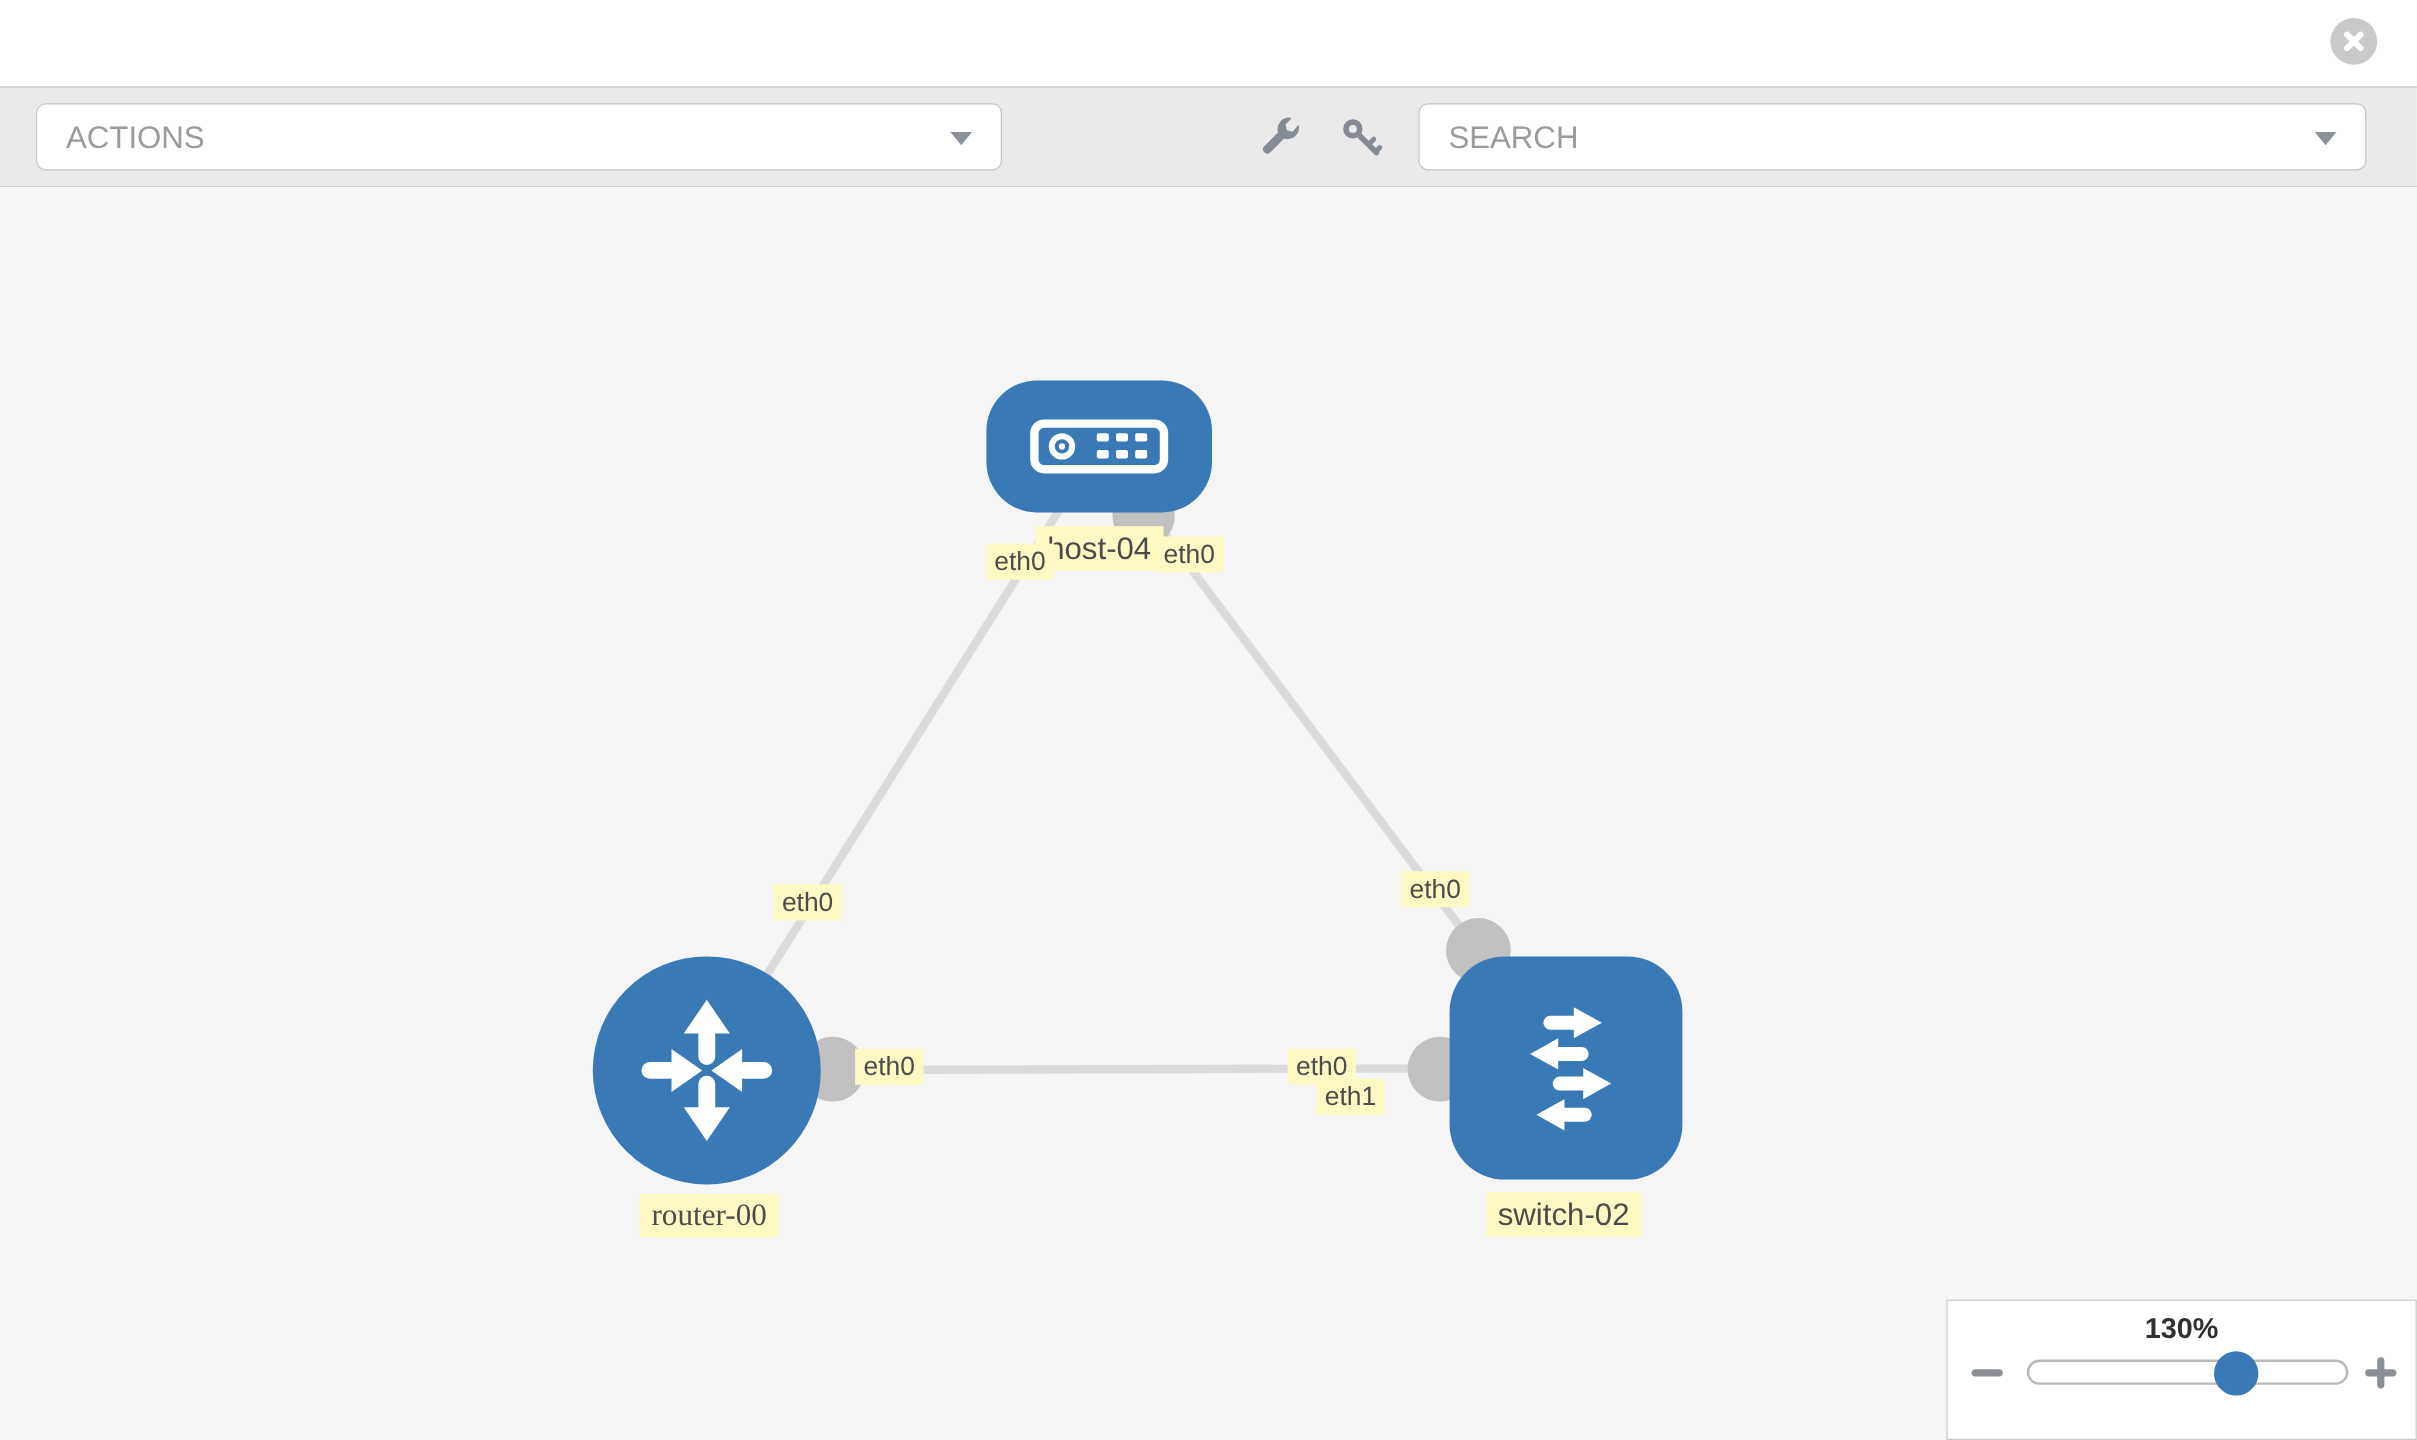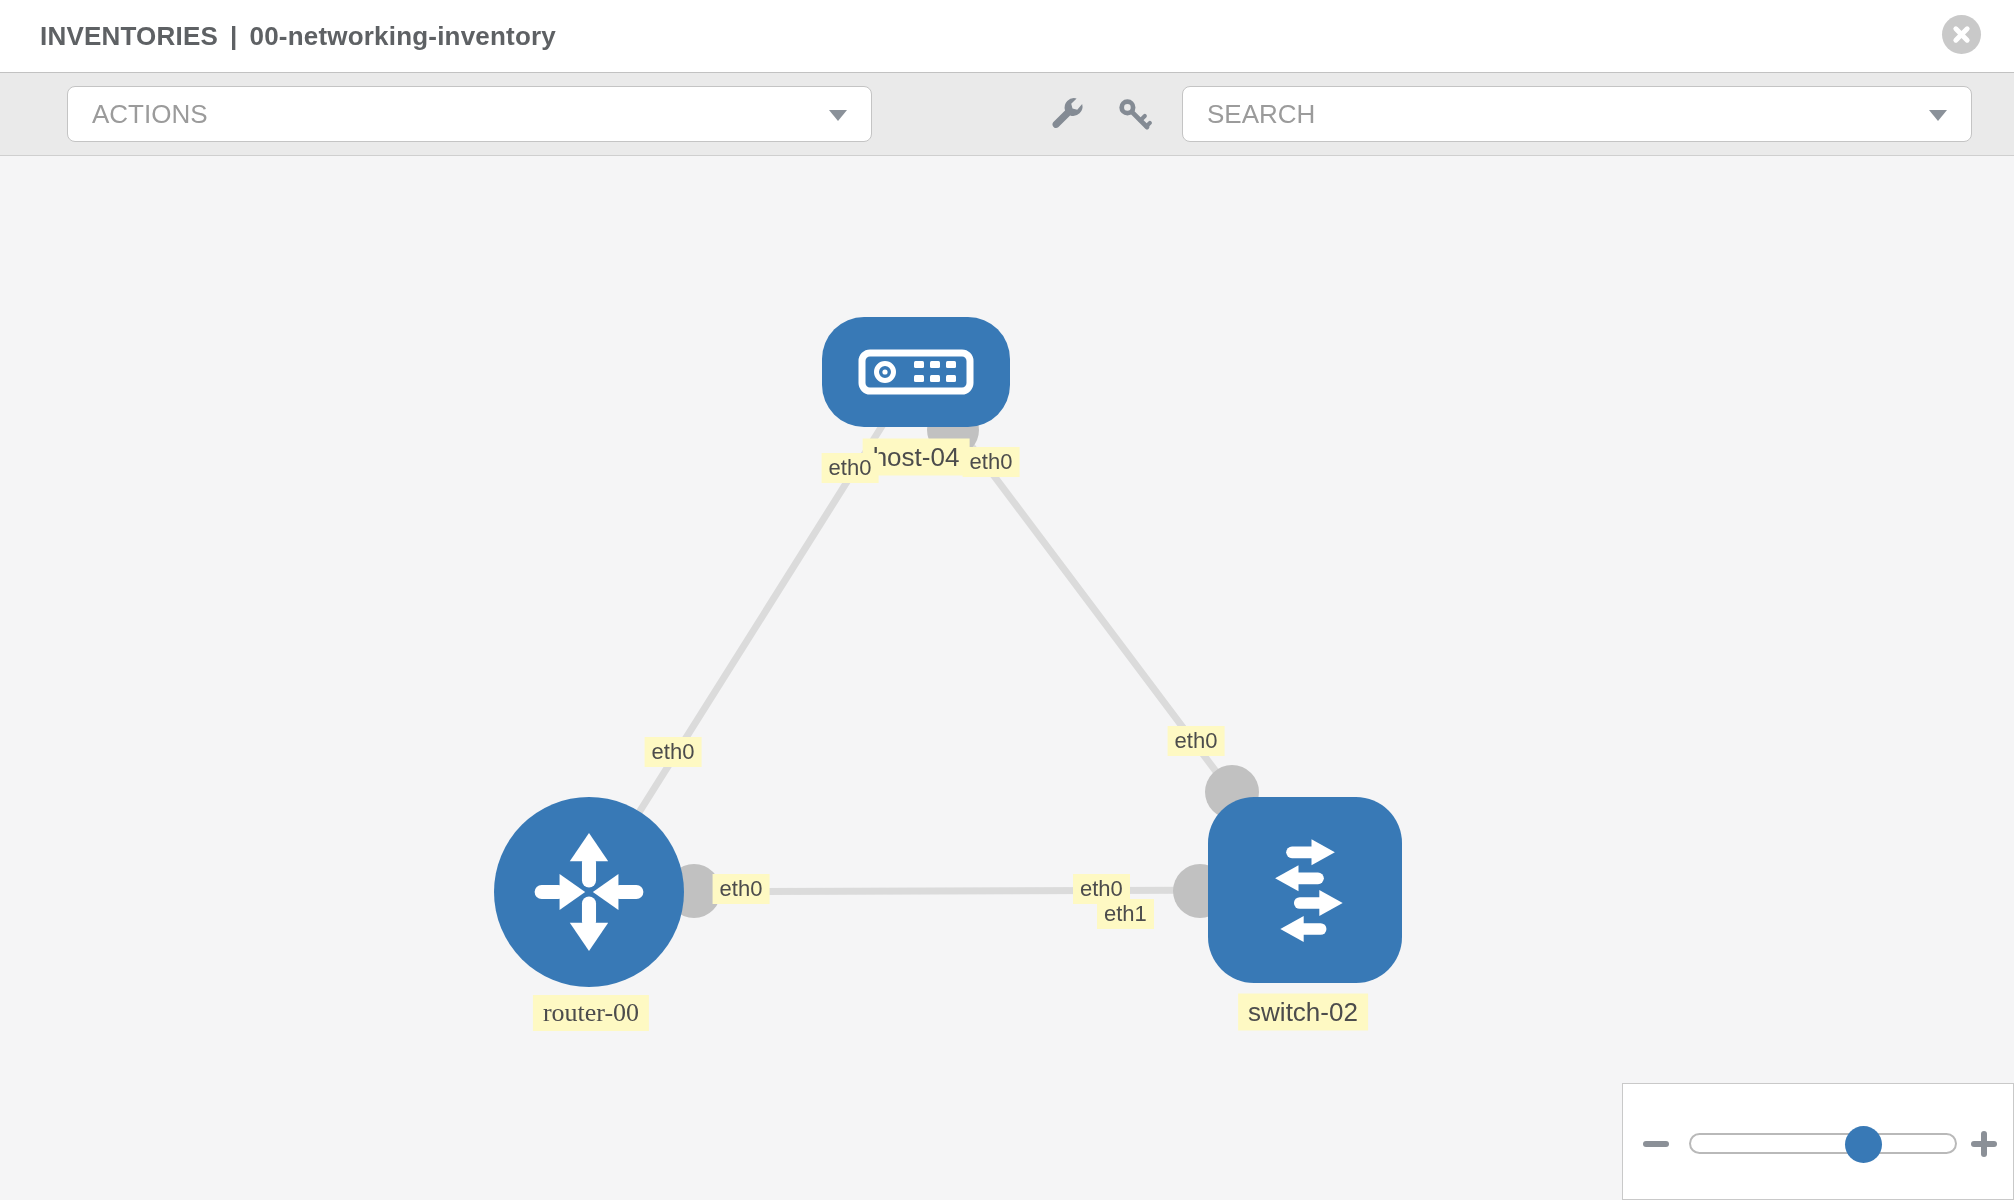--- a/index.html
+++ b/index.html
@@ -16,21 +16,21 @@
     background:#c9c9c9;border:none;padding:0;cursor:pointer;}
   .x-wrap{position:absolute;left:0;top:0;width:39px;height:39px;}
   .x-bar{position:absolute;left:9px;top:17px;width:21px;height:5px;background:#fff;border-radius:3px;}
   .x-bar.a{transform:rotate(45deg);}
   .x-bar.b{transform:rotate(-45deg);}
   
   .toolbar{position:absolute;left:0;top:72px;width:2014px;height:84px;background:#eaeaea;
     border-top:1px solid #c2c2c2;border-bottom:1px solid #cfcfcf;box-sizing:border-box;}
   .select{position:absolute;top:13px;height:56px;background:#fff;border:1px solid #c4c4c4;
     border-radius:8px;box-sizing:border-box;cursor:pointer;}
-  .select.actions{left:30px;width:805px;margin-left:37px;}
+  .select.actions{left:30px;width:805px;}
   .select.search{left:1182px;width:790px;}
   .select-label{position:absolute;left:24px;top:0;line-height:54px;font-size:26px;color:#9b9b9b;}
   .caret{position:absolute;right:24px;top:23px;width:0;height:0;
     border-left:9px solid transparent;border-right:9px solid transparent;border-top:11px solid #8a9199;}
   .tool-btn{position:absolute;top:20px;width:46px;height:46px;background:transparent;border:none;
     padding:0;cursor:pointer;}
   .tool-btn.wrench{left:1043px;}
   .tool-btn.key{left:1112px;}
   
   .canvas{position:absolute;left:0;top:156px;width:2014px;height:1044px;background:#f5f5f6;}
@@ -70,23 +70,20 @@
     border:2px solid #b9b9b9;border-radius:12px;box-sizing:border-box;cursor:pointer;}
   .slider-thumb{position:absolute;left:154px;top:-9px;width:37px;height:37px;border-radius:50%;
     background:#3879b6;cursor:grab;}
 </style>
 </head>
 <body>
 
 <div class="app">
 
   <header class="topbar">
-    <h1 class="page-title">
-      <span>INVENTORIES</span><span class="sep">|</span><span>00-networking-inventory</span>
-    </h1>
     <button class="close-btn">
       <span class="x-wrap">
         <span class="x-bar a"></span>
         <span class="x-bar b"></span>
       </span>
     </button>
   </header>
 
   <div class="toolbar">
     <div class="select actions">
@@ -190,20 +187,21 @@
     <div class="chip" id="chip-host-left">eth0</div>
     <div class="chip" id="chip-host-right">eth0</div>
     <div class="chip" id="chip-hr-edge">eth0</div>
     <div class="chip" id="chip-hs-edge">eth0</div>
     <div class="chip" id="chip-rs-near-router">eth0</div>
     <div class="chip anchor-left" id="chip-rs-under">eth0</div>
     <div class="chip anchor-left" id="chip-rs-top">eth1</div>
   </div>
 
   <div class="zoom-panel">
+    <div class="zoom-level">130%</div>
     <button class="zoom-btn out">
       <span class="minus-icon"></span>
     </button>
     <div class="slider-track">
       <div class="slider-thumb"></div>
     </div>
     <button class="zoom-btn in">
       <span class="plus-icon">
         <span class="h"></span>
         <span class="v"></span>

